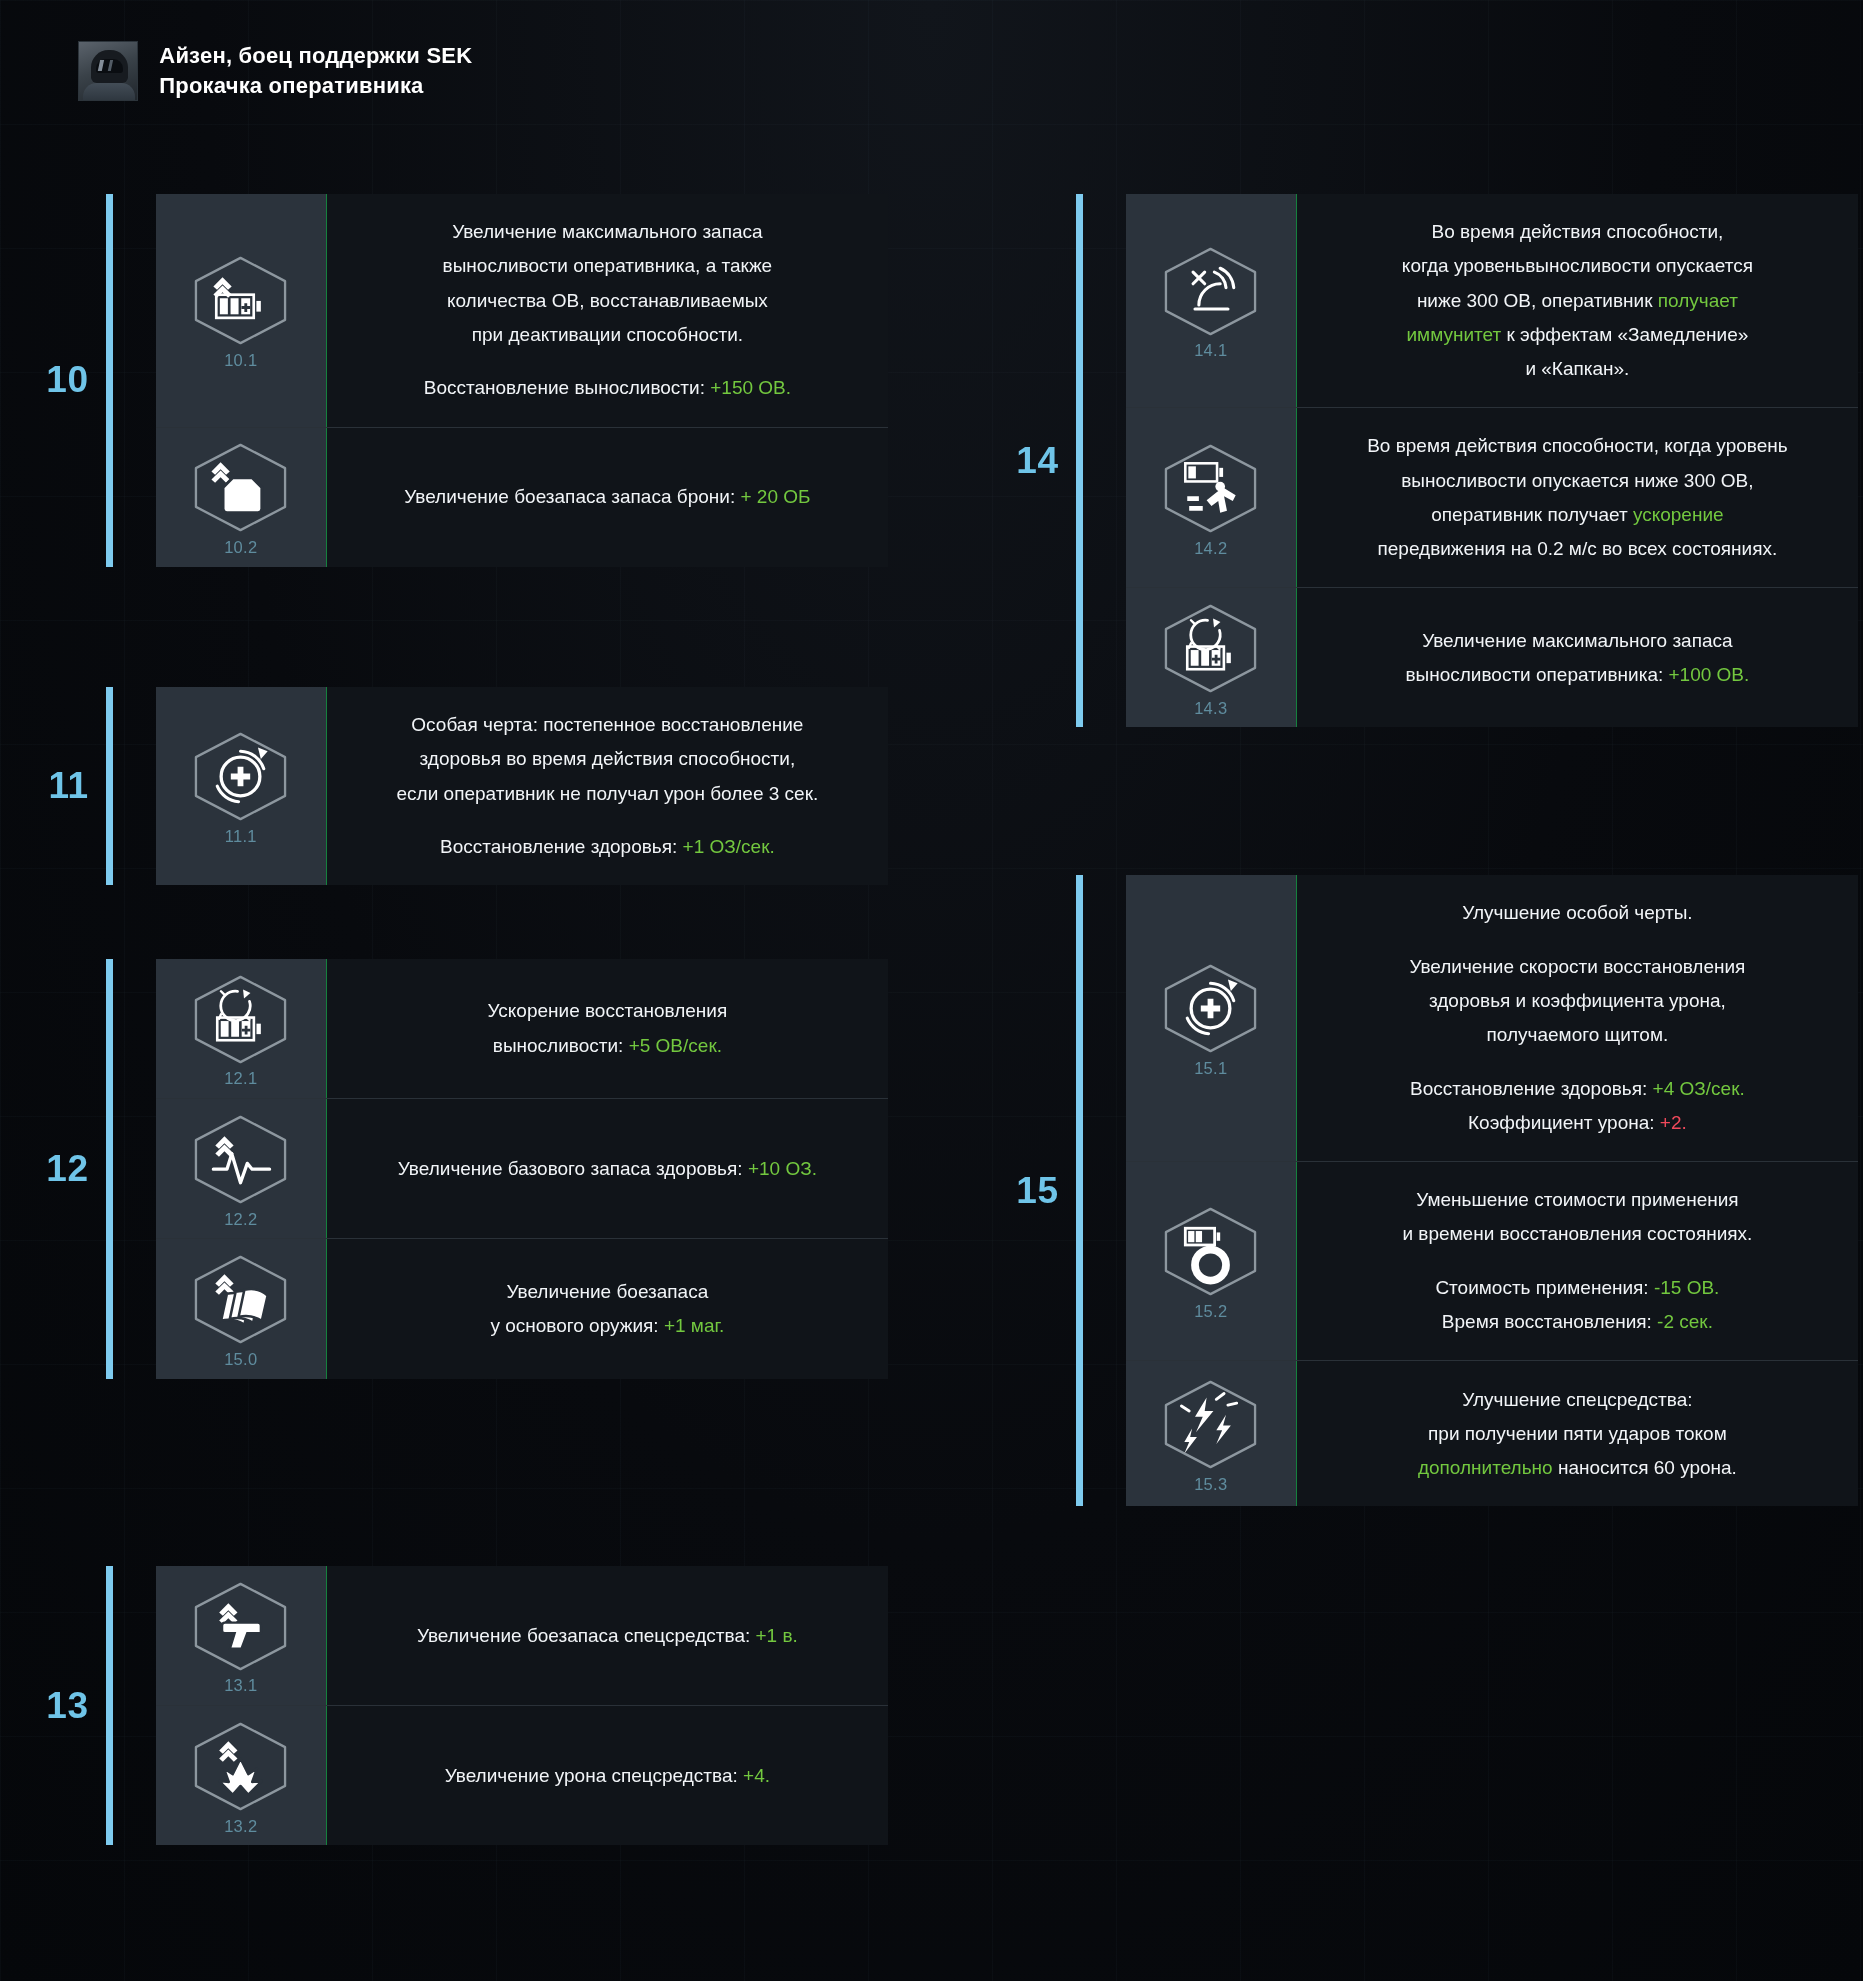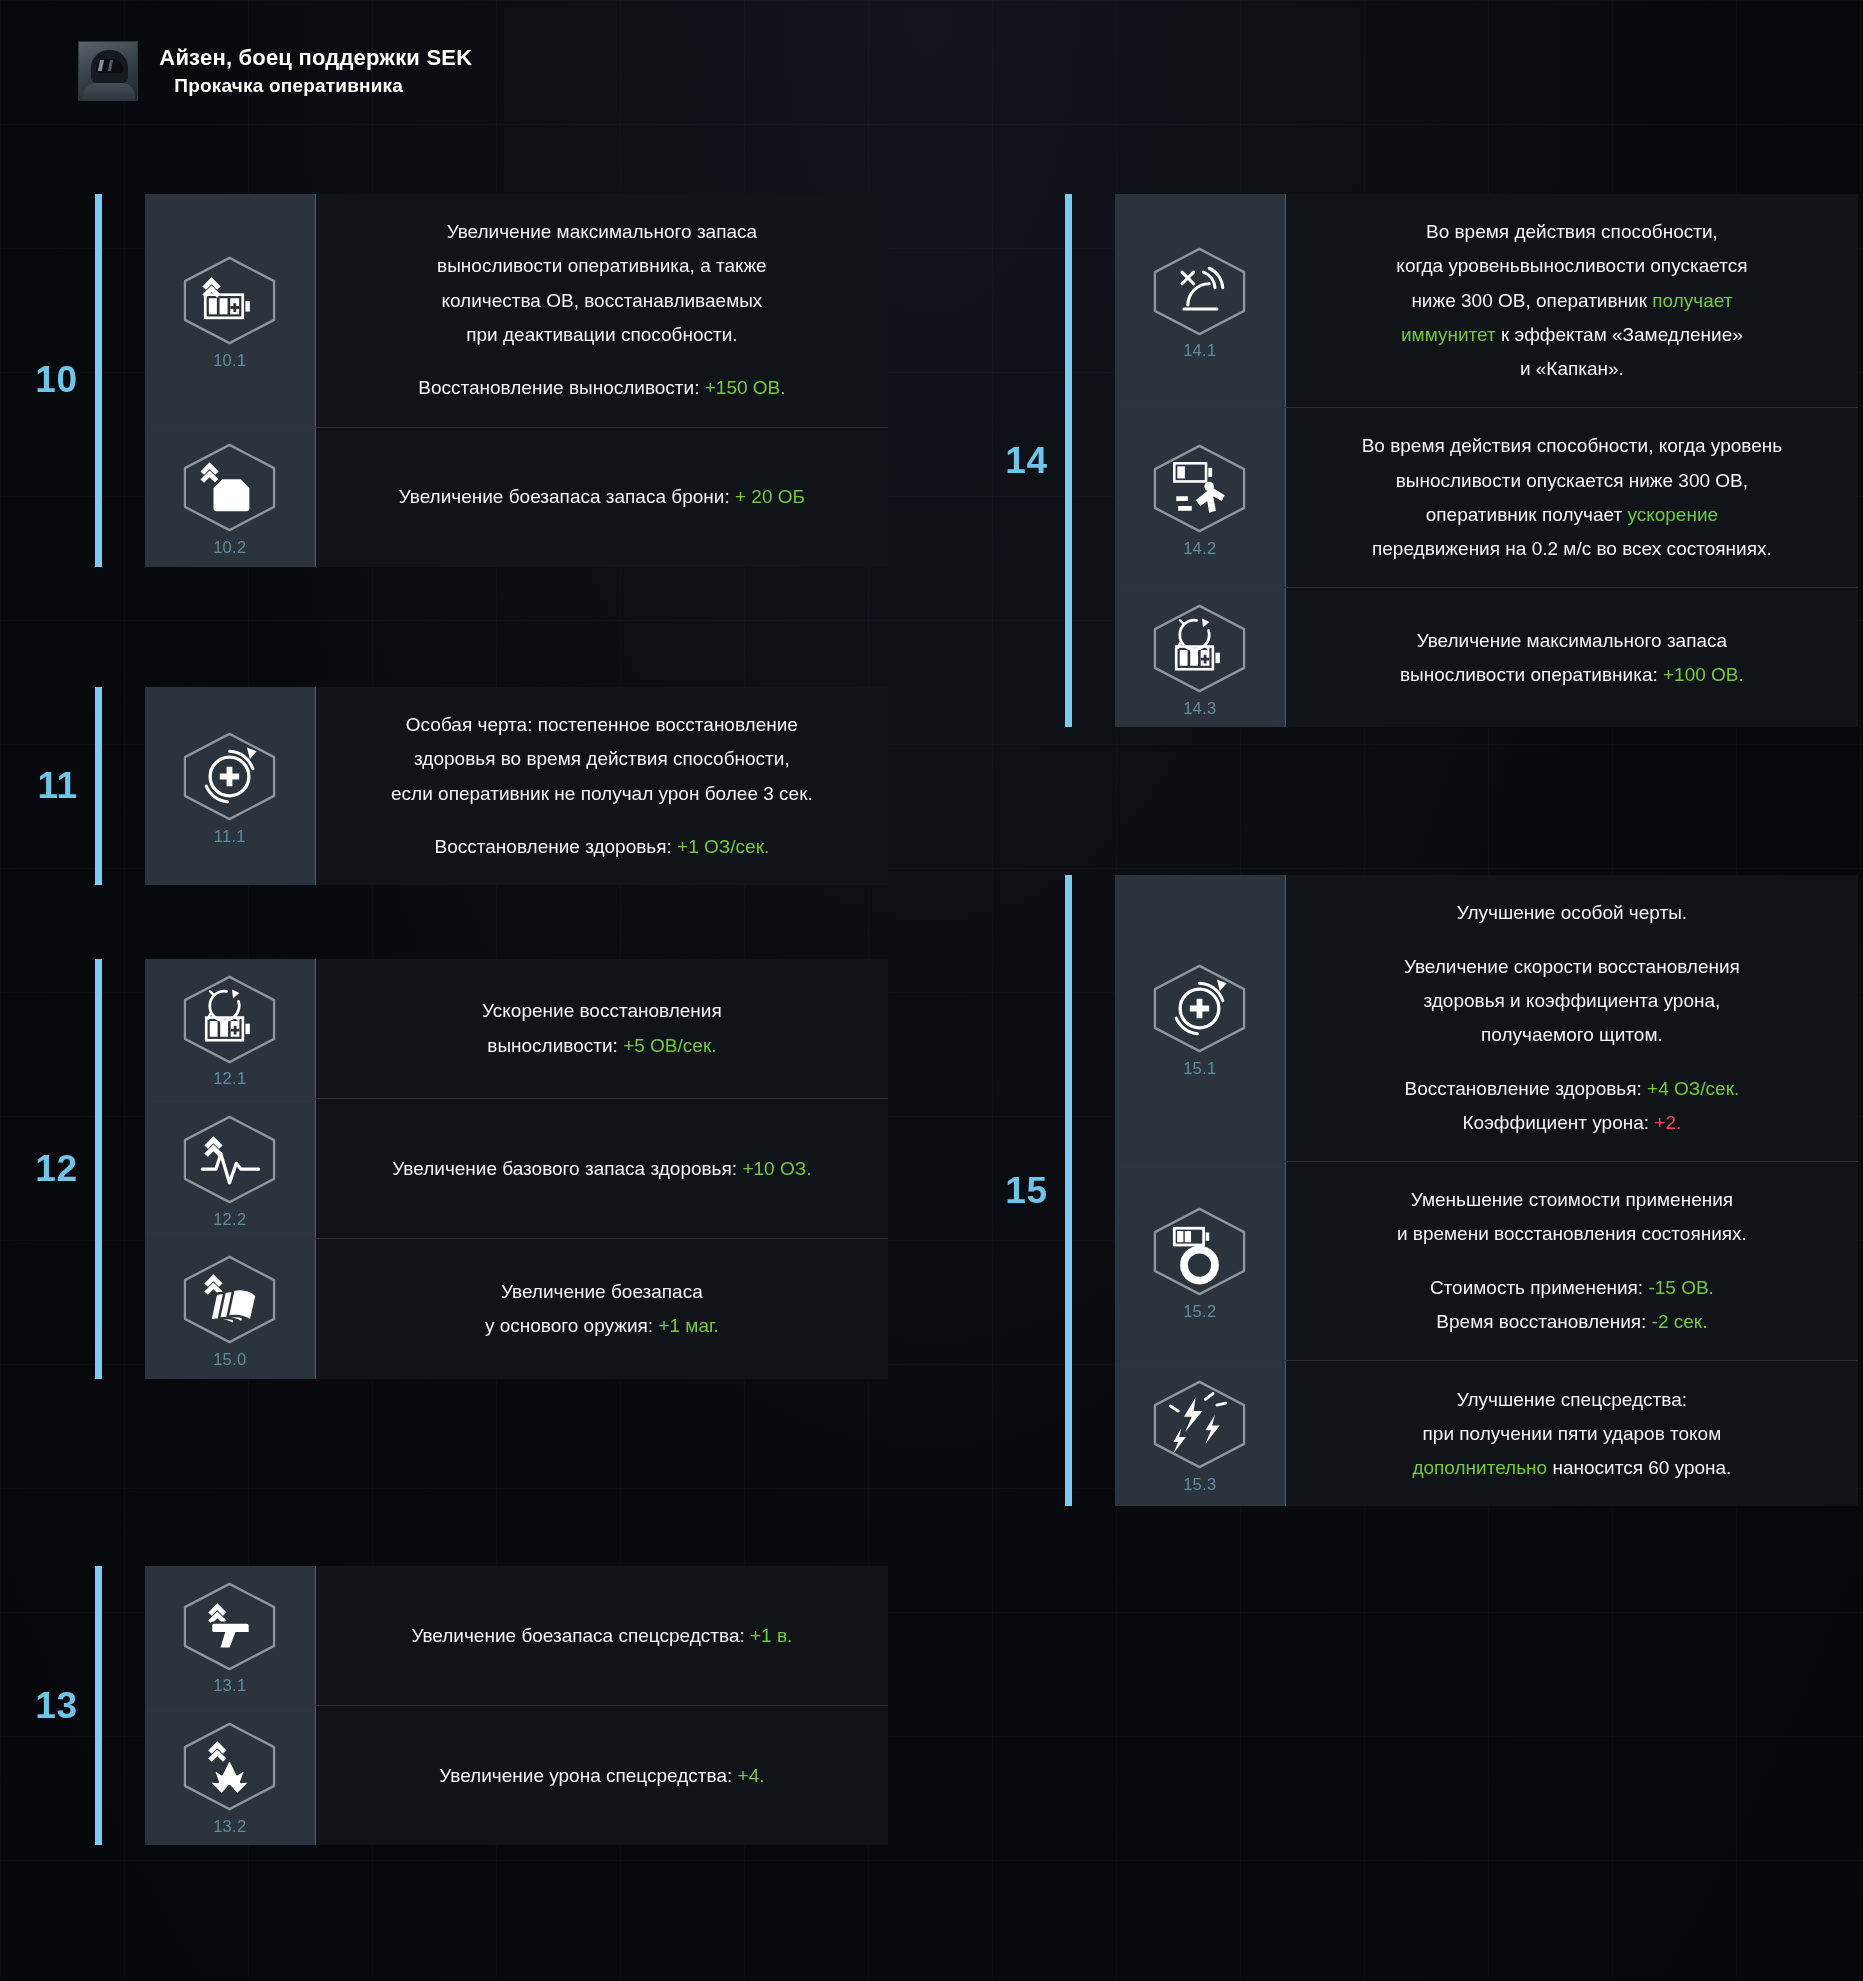--- a/index.html
+++ b/index.html
@@ -55,26 +55,26 @@
   .avatar .glint2 {
     position: absolute; left: 30px; top: 18.4px; width: 2.9px; height: 10.7px;
     background: #707d89; transform: skewX(-12deg); opacity: .7;
   }
   .avatar .body {
     position: absolute; left: 3.9px; bottom: -3.9px; width: 52px; height: 21.3px;
     background: linear-gradient(180deg,#434d57,#2a323a); border-radius: 13.6px 13.6px 0 0;
   }
   .htext { display: flex; flex-direction: column; gap: 4.9px; font-weight: bold; }
   .htitle { color: #ffffff; font-size: 22px; letter-spacing: 0.2px; }
-  .hsub   { color: #ffffff; font-size: 19px; letter-spacing: 0.2px; margin-left: 15px; }
+  .hsub   { color: #ffffff; font-size: 22px; letter-spacing: 0.2px; }
 
   
   .group { position: absolute; display: flex; align-items: stretch; }
   .glevel {
-    width: 95px; display: flex; align-items: center; justify-content: flex-end;
+    width: 106px; display: flex; align-items: center; justify-content: flex-end;
     padding-right: 17.5px;
     color: #6fc4e8; font-size: 37px; font-weight: bold; letter-spacing: 0.5px; text-align: center;
   }
   .grail {
     width: 6.8px; background: #7ecbef; flex: none; align-self: stretch;
   }
   .gbody { display: flex; flex-direction: column; flex: 1; margin-left: 43px; }
 
   .row {
     display: flex; align-items: stretch;

